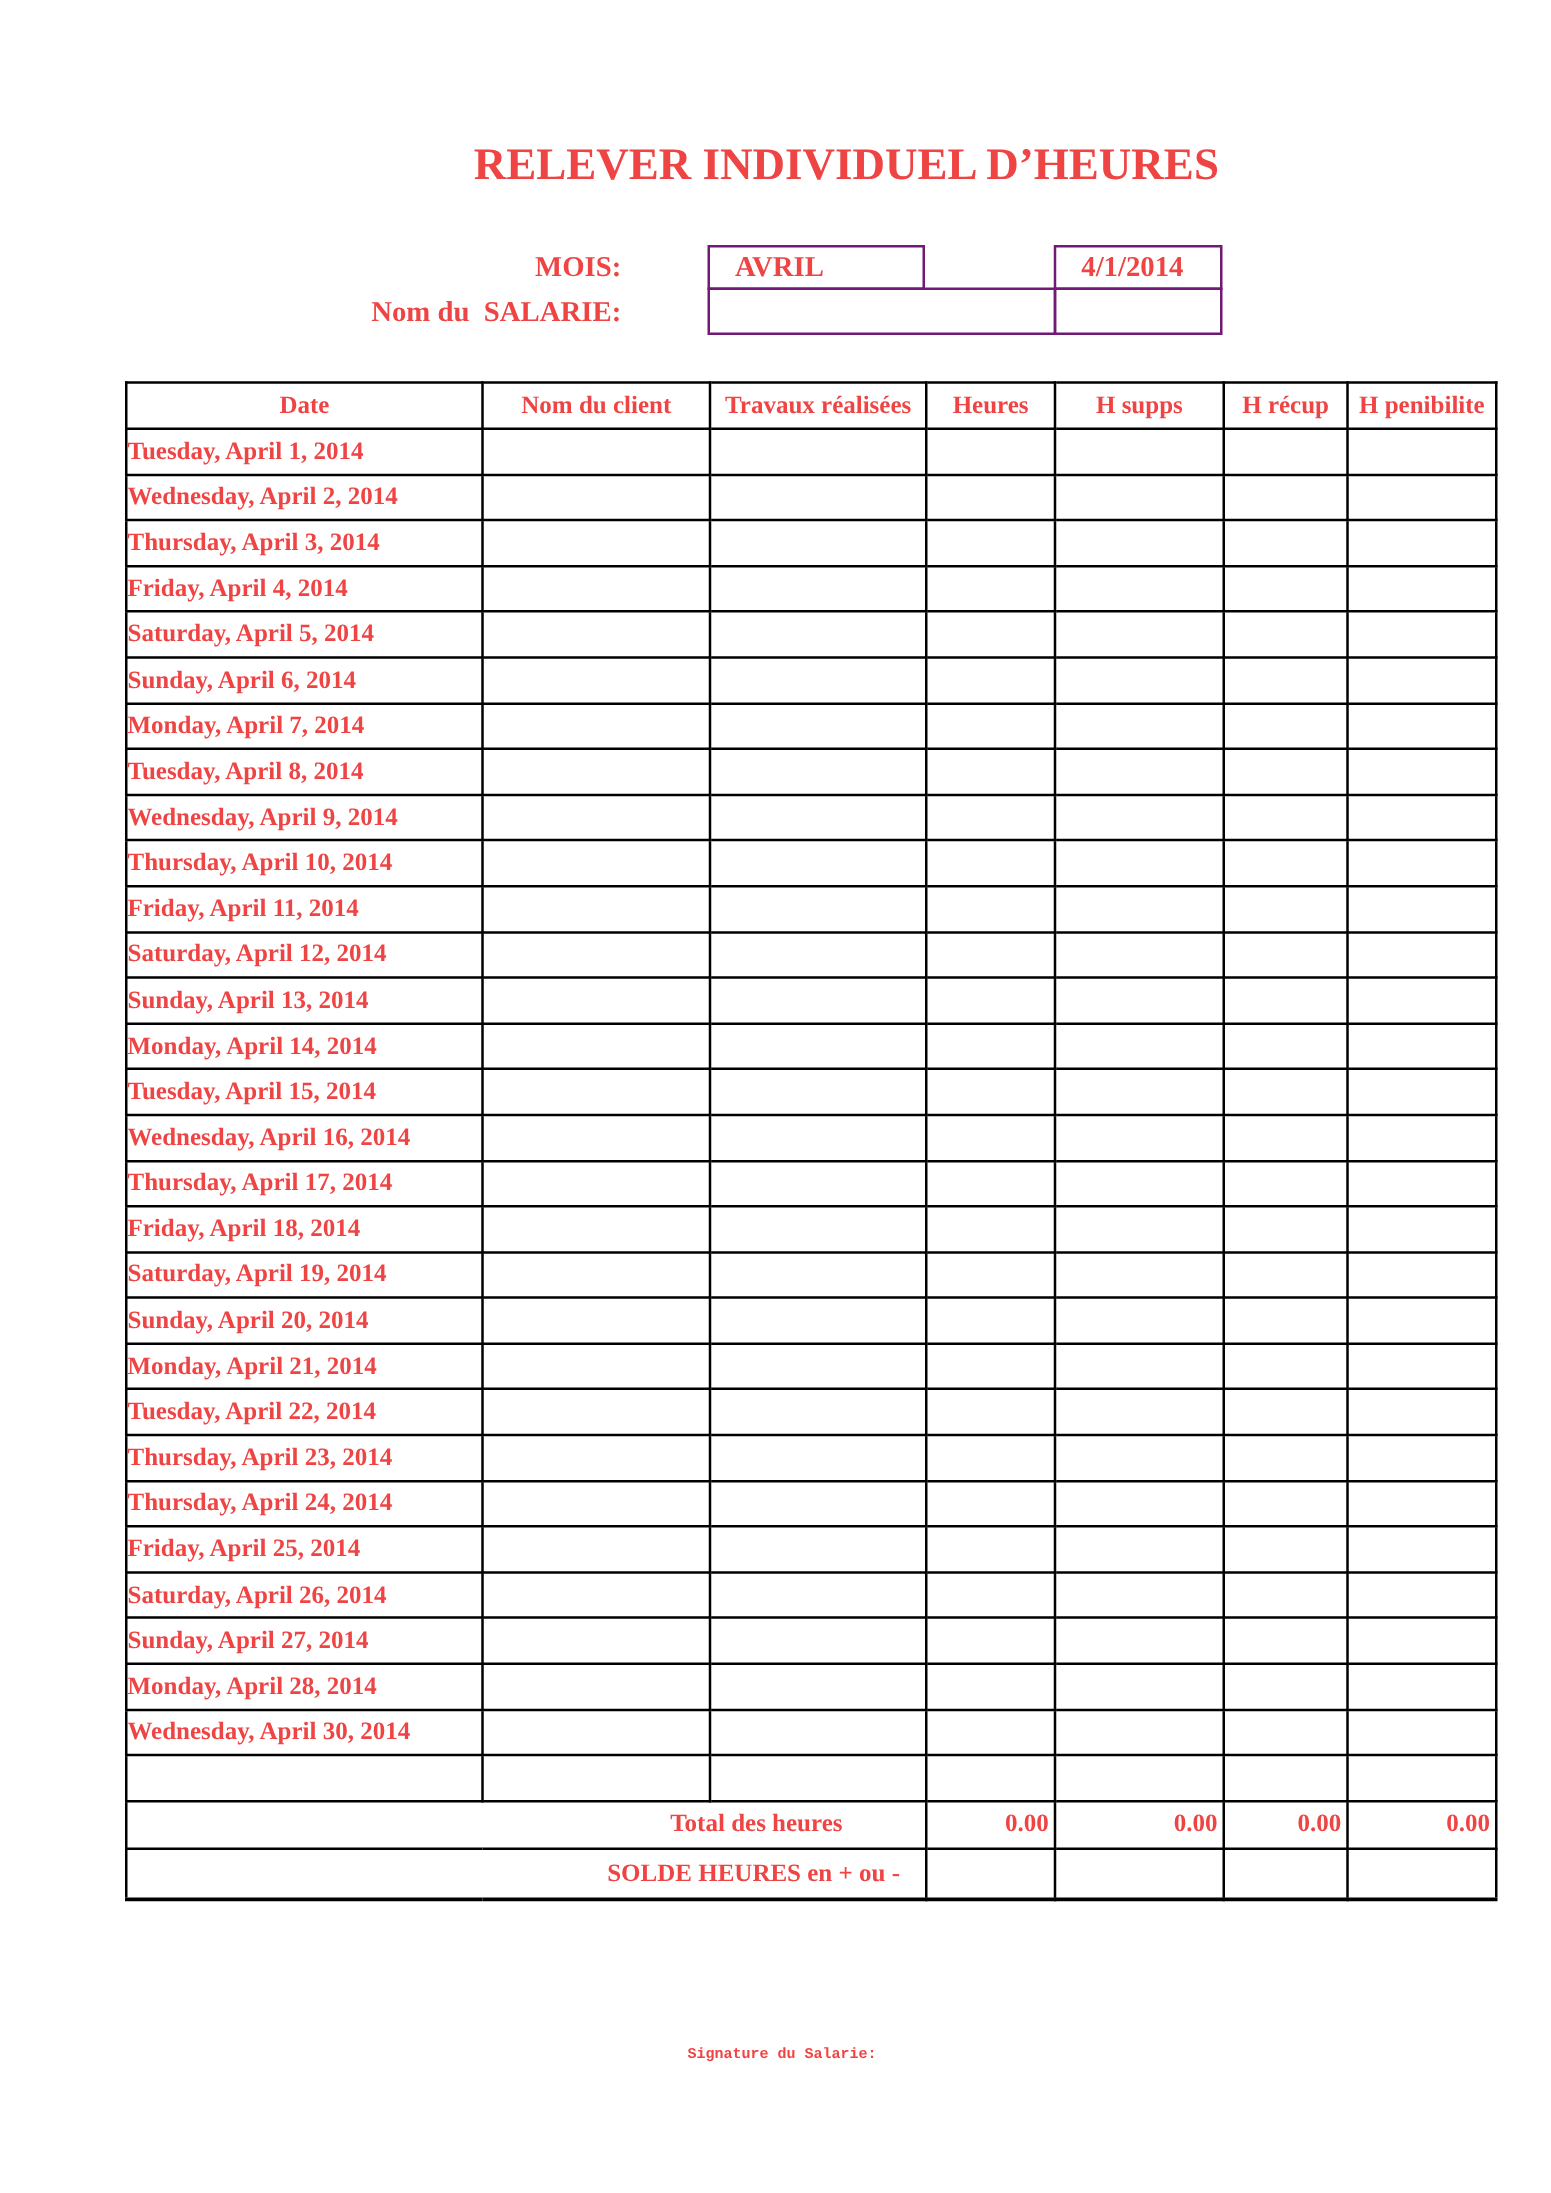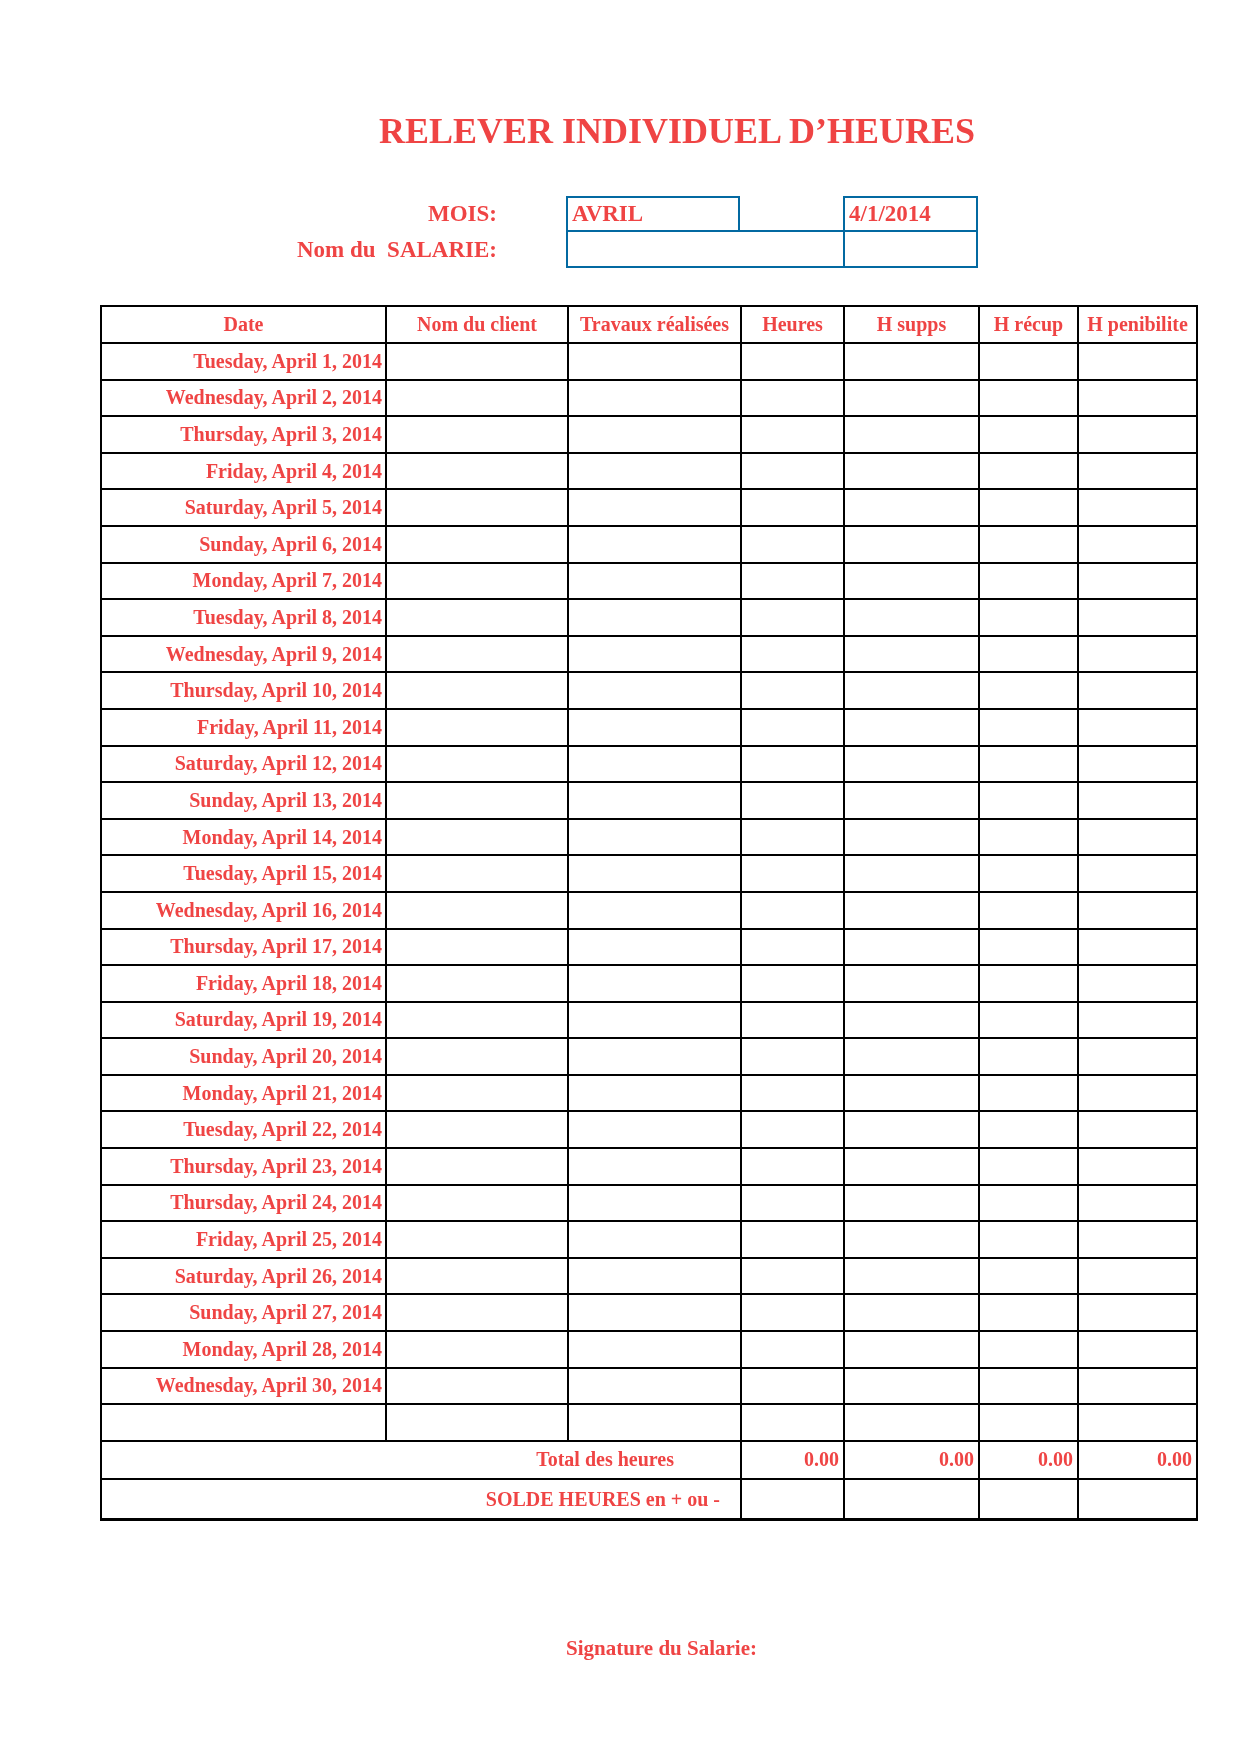--- a/index.html
+++ b/index.html
@@ -15,51 +15,51 @@
   }
   .form-label {
     position:absolute; left:200px; width:297px; height:36px;
     text-align:right; font-weight:bold; font-size:23px;
     line-height:36px; white-space:pre;
   }
   .lbl-mois { top:196px; }
   .lbl-salarie { top:232px; }
   .form-boxes { position:absolute; left:566px; top:196px; width:412px; height:74px; }
   .fbox {
-    position:absolute; box-sizing:border-box; border:2px solid #0369a1;
+    position:absolute; box-sizing:border-box; border:2px solid #701a75;
     font-weight:bold; font-size:23px; line-height:32px;
-    padding-left:4px; white-space:nowrap; overflow:hidden;
+    padding-left:20px; white-space:nowrap; overflow:hidden;
   }
   .box-month   { left:0;     top:0;    width:174px; height:36px; }
   .box-date    { left:277px; top:0;    width:135px; height:36px; }
   .box-name    { left:0;     top:34px; width:279px; height:38px; }
   .box-namedt  { left:277px; top:34px; width:135px; height:38px; }
 
   .sheet { position:absolute; left:100px; top:305px; }
   table {
     border-collapse:collapse; table-layout:fixed; width:1096px;
     border:2px solid #000; border-bottom:3px solid #000;
   }
   th, td {
     border:2px solid #000; padding:0; overflow:hidden;
     font-family:"Liberation Serif", serif; font-size:20px; font-weight:bold;
   }
   thead tr { height:37px; }
   th { text-align:center; }
   tbody.days tr { height:36.6px; }
-  td.date-cell { text-align:right; padding-right:3px; }
+  td.date-cell { padding-right:3px; }
   tr.total-row { height:38px; }
   td.total-label-cell { text-align:right; padding-right:66px;padding-left:44px; }
   td.num-cell { text-align:right; padding-right:4px; }
   tr.solde-row { height:41px; }
   td.solde-label-cell { text-align:right; padding-right:20px; }
 
   .signature {
-    position:absolute; left:566px; top:1636px;
-    font-size:21px; font-weight:bold; white-space:nowrap;
+    position:absolute; left:550px; top:1636px;
+    font-size:12px; font-weight:bold; white-space:nowrap;font-family:Liberation Mono, monospace;
   }
 </style>
 </head>
 <body>
 
 <div class="page">
 
   <div class="title">RELEVER INDIVIDUEL D’HEURES</div>
 
   <div class="form-label lbl-mois">MOIS:</div>

